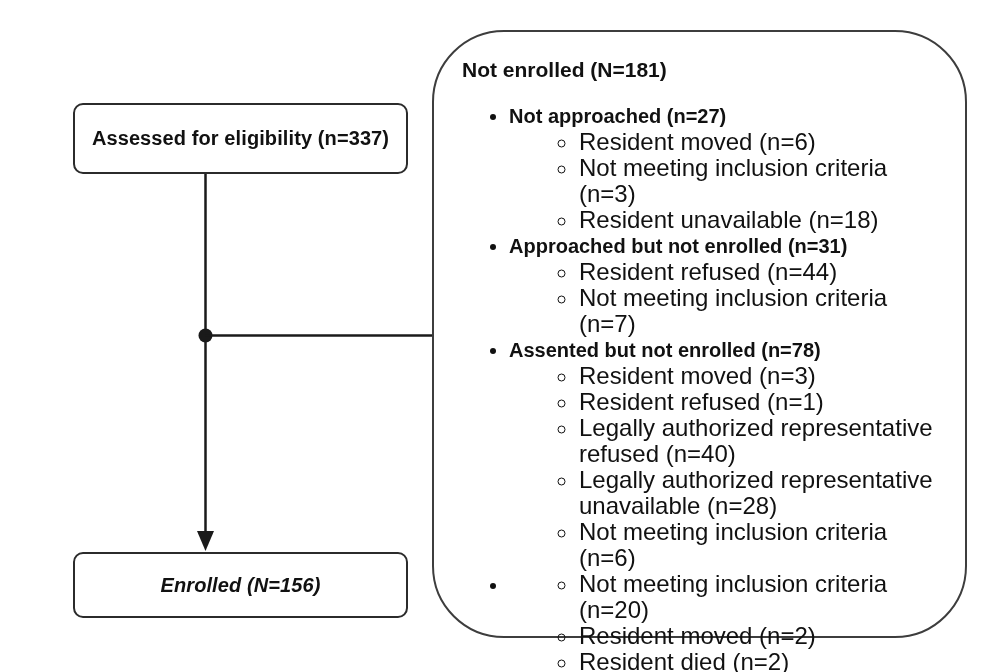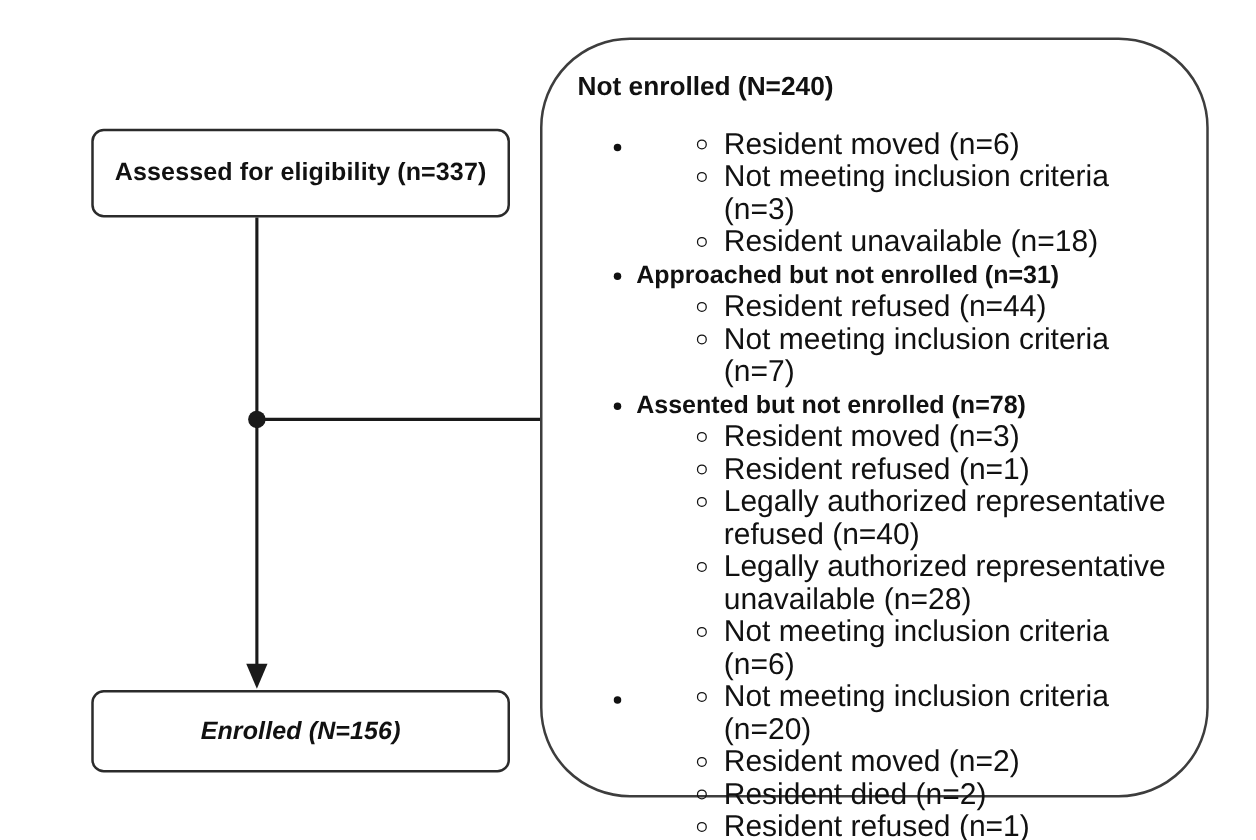--- a/index.html
+++ b/index.html
@@ -88,23 +88,23 @@
 
   <div class="node-box" id="box-assessed">
     <span class="node-label">Assessed for eligibility (n=337)</span>
   </div>
 
   <div class="node-box" id="box-enrolled">
     <span class="node-label">Enrolled (N=156)</span>
   </div>
 
   <div id="box-not-enrolled">
-    <div class="big-box-title">Not enrolled (N=240)</div>
+    <div class="big-box-title">Not enrolled (N=181)</div>
     <ul class="level1">
-        <li><ul class="level2">
+        <li><span>Not approached (n=27)</span><ul class="level2">
             <li>Resident moved (n=6)</li>
             <li>Not meeting inclusion criteria (n=3)</li>
             <li>Resident unavailable (n=18)</li>
           </ul></li>
         <li><span>Approached but not enrolled (n=31)</span><ul class="level2">
             <li>Resident refused (n=44)</li>
             <li>Not meeting inclusion criteria (n=7)</li>
           </ul></li>
         <li><span>Assented but not enrolled (n=78)</span><ul class="level2">
             <li>Resident moved (n=3)</li>

